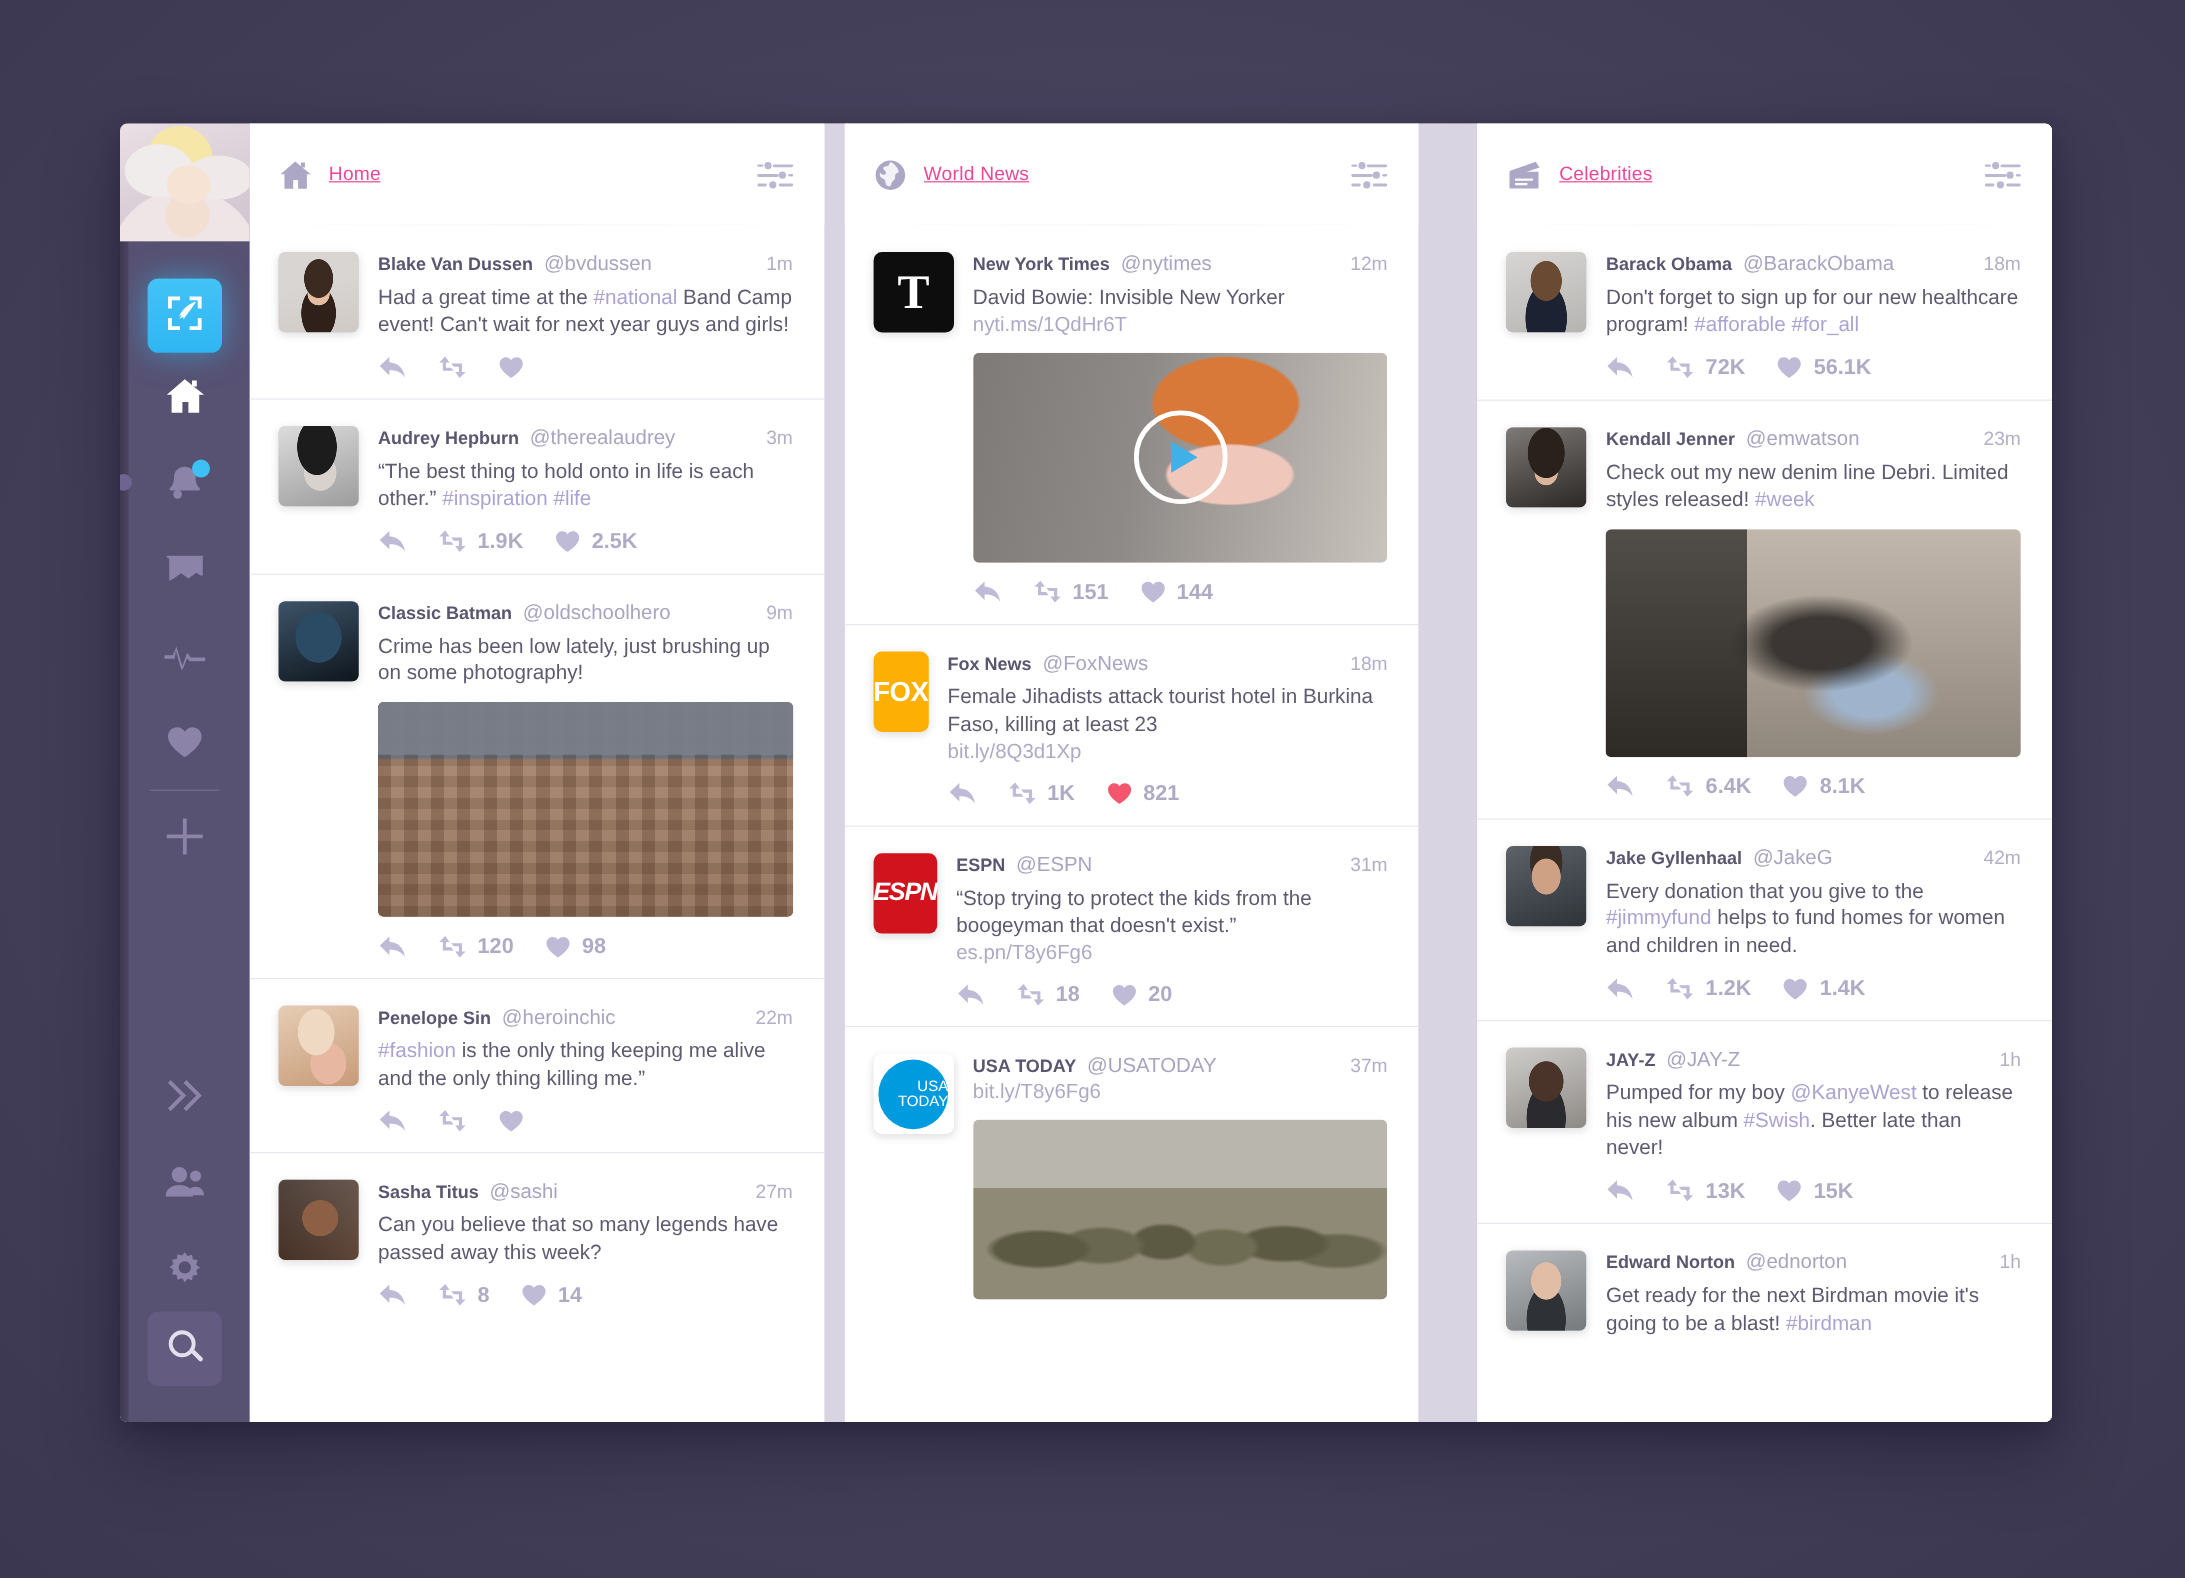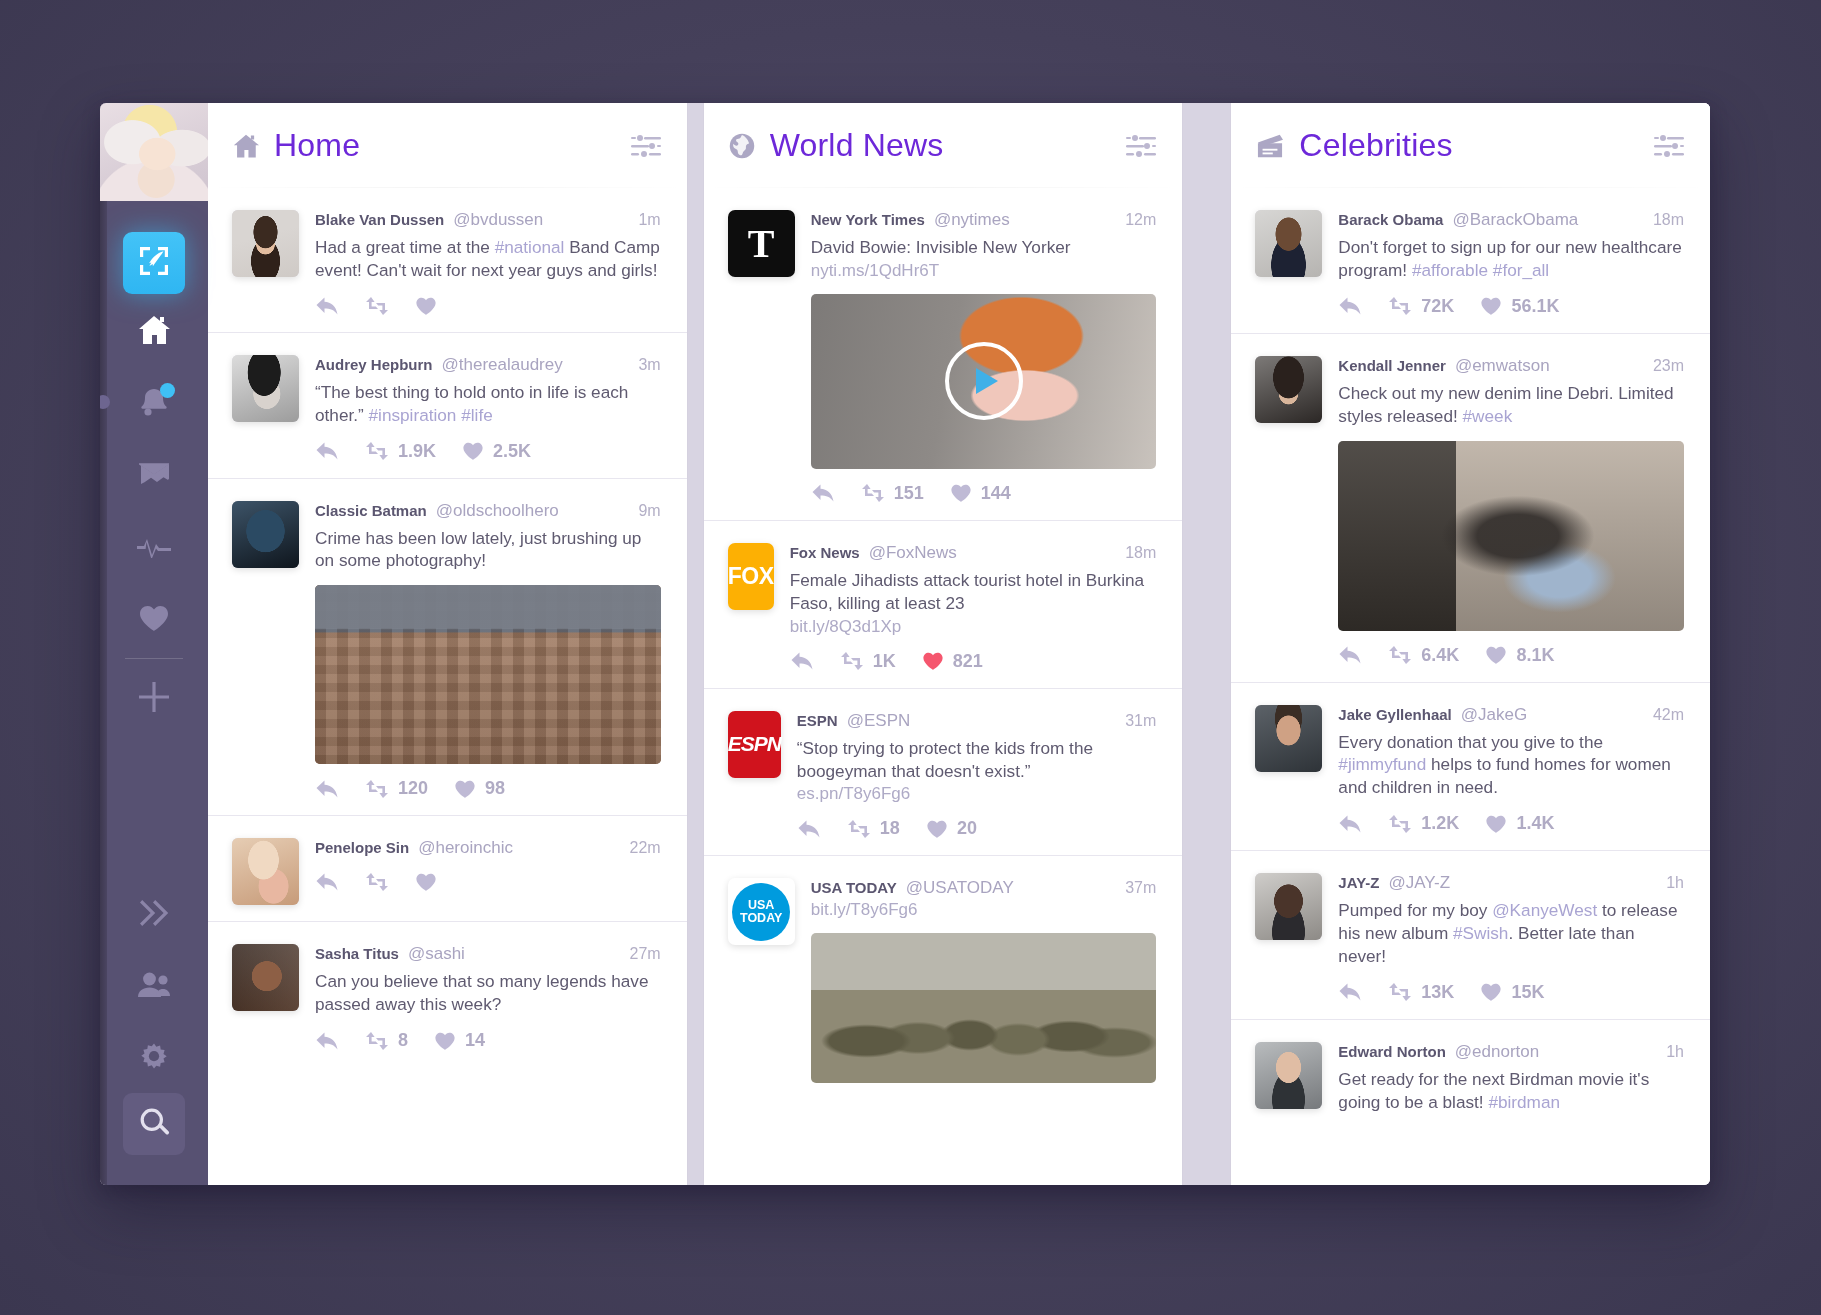--- a/index.html
+++ b/index.html
@@ -107,22 +107,22 @@
     background:#fff;
     position:relative;
   }
   .col-head:after{
     content:""; position:absolute; left:0; right:0; bottom:0; height:1px;
     background:linear-gradient(90deg,rgba(0,0,0,0),rgba(0,0,0,.045),rgba(0,0,0,0));
   }
   .col-head .chead-icon{ margin-right:14px; display:flex; align-items:center; }
   .col-head .chead-icon svg{ fill:#aca7c4; }
   .col-title{
-    font-size:32px; color:#6d28d9; font-weight:400; letter-spacing:.2px;
-    white-space:nowrap; overflow:hidden; text-overflow:ellipsis;
+    font-size:16px; color:#ec4899; font-weight:400; letter-spacing:.2px;
+    white-space:nowrap; overflow:hidden; text-overflow:ellipsis;text-decoration:underline;
   }
   .col-opts{ margin-left:auto; cursor:pointer; display:flex; }
   .col-opts svg{ fill:#bcb7d0; }
 
   .col-body{ flex:1 1 auto; overflow:hidden; position:relative; }
 
   
   .tweet{
     display:flex; padding: 22px 26px 16px 24px;
     border-bottom:1px solid #e8e6ef;
@@ -222,22 +222,22 @@
   .logo{
     width:67px;height:67px;border-radius:7px;display:flex;align-items:center;justify-content:center;
     font-weight:bold;color:#fff;box-shadow:0 2px 7px rgba(0,0,0,.13);
   }
   .logo.nyt{ background:#0d0d0d; font-family:"Liberation Serif",serif; font-size:40px; }
   .logo.fox{ background:#fdb003; font-size:23px; letter-spacing:-.5px; }
   .logo.espn{ background:#d0131d; font-size:21px; font-style:italic; letter-spacing:-1px; }
   .logo.usa{ background:#fff; }
   .usa-circle{
     width:58px;height:58px;border-radius:50%;background:#009bde;
-    display:flex;align-items:center;justify-content:center;flex-direction:column;
-    color:#fff;font-size:12.5px;font-weight:bold;line-height:1.02;
+    display:flex;align-items:flex-end;justify-content:center;flex-direction:column;
+    color:#fff;font-size:12.5px;font-weight:normal;line-height:1.02;
   }
 
   
   .p-blake{background:linear-gradient(165deg,#d9d5d2 0 40%,#cfcac6 100%);position:relative;}
   .p-blake:after{content:"";position:absolute;inset:0;background:
     radial-gradient(ellipse at 50% 33%,#3b2a20 0 25%,rgba(59,42,32,0) 26%),
     radial-gradient(ellipse at 50% 52%,#e3bda0 0 19%,rgba(227,189,160,0) 20%),
     radial-gradient(ellipse at 50% 76%,#2f211a 0 30%,rgba(47,33,26,0) 31%);}
   .p-audrey{background:linear-gradient(160deg,#dcdcdc,#9c9c9c);position:relative;}
   .p-audrey:after{content:"";position:absolute;inset:0;background:
@@ -521,20 +521,21 @@
         <div class="tweet">
           <div class="av">
               <span class="ph p-pen"></span>
             </div>
           <div class="tbody">
             <div class="trow1">
               <span class="tname">Penelope Sin</span>
               <span class="thandle">@heroinchic</span>
               <span class="ttime">22m</span>
             </div>
+            <div class="ttext"><span class="tag">#fashion</span> is the only thing keeping me alive and the only thing killing me.”</div>
             <div class="actions">
               <span class="act">
                   <svg width="24" height="20" viewBox="0 0 24 20">
                     <path d="M9.5 1.5v4.3C16 6.4 21 9.6 22.5 18.5c-3.2-4.5-7.3-6-13-6v4.4L1.5 9z"></path>
                   </svg>
                 </span>
               <span class="act">
                   <svg width="24" height="20" viewBox="0 0 24 20">
                     <path d="M6 1 1 6h3v7h9l-2.2-2.6H6.6V6h3zM18 19l5-5h-3V7h-9l2.2 2.6h4.2V14h-3z"></path>
                   </svg>

